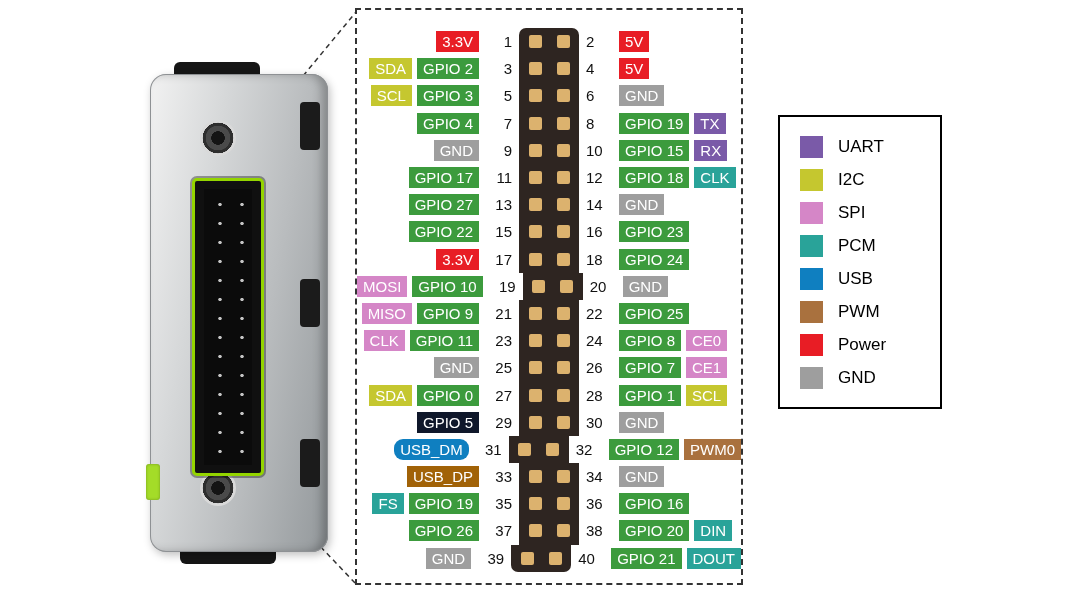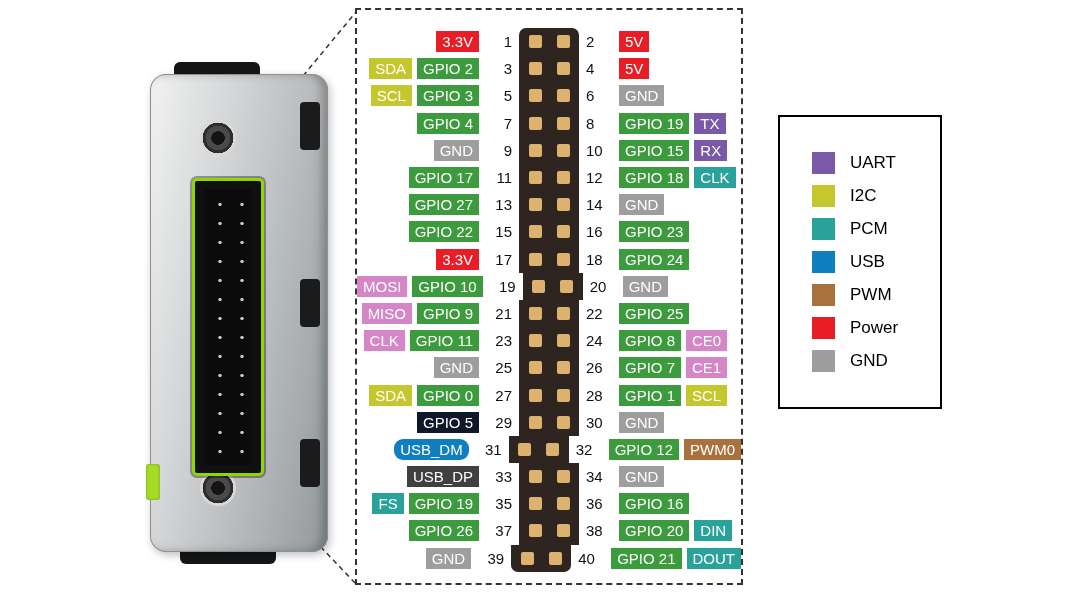--- a/index.html
+++ b/index.html
@@ -60,21 +60,21 @@
   .strip-cell.first{border-radius:7px 7px 0 0;}
   .strip-cell.last{border-radius:0 0 7px 7px;}
   .pad{width:13px;height:13px;background:#dcb26e;border-radius:2px;}
 
   
   .legend{
     position:absolute;left:778px;top:115px;width:164px;height:294px;
     border:2px solid #000;box-sizing:border-box;background:#fff;
     display:flex;flex-direction:column;justify-content:center;padding-left:20px;gap:11px;
   }
-  .legend-item{display:flex;align-items:center;margin-left:12px;}
+  .legend-item{display:flex;align-items:center;}
   .legend-swatch{width:23px;height:22px;flex:none;}
   .legend-label{margin-left:15px;font-size:17px;color:#000;}
 </style>
 </head>
 <body>
 
 <svg id="callout-lines">
   <line x1="240" y1="152" x2="356" y2="12" stroke="#333" stroke-width="1.5" stroke-dasharray="5 4"></line>
   <line x1="240" y1="462" x2="356" y2="584" stroke="#333" stroke-width="1.5" stroke-dasharray="5 4"></line>
 </svg>
@@ -345,21 +345,21 @@
     </div>
     <div class="pin-num right">32</div>
     <div class="labels right">
           <span class="badge" style="background-color: rgb(60, 155, 61);">GPIO 12</span>
           <span class="badge" style="background-color: rgb(169, 113, 62);">PWM0</span>
         </div>
   </div>
 
   <div class="pin-row">
     <div class="labels left">
-          <span class="badge" style="background-color: #404040;">USB_DP</span>
+          <span class="badge" style="background-color: #a16207;">USB_DP</span>
         </div>
     <div class="pin-num left">33</div>
     <div class="strip-cell">
       <div class="pad"></div>
       <div class="pad"></div>
     </div>
     <div class="pin-num right">34</div>
     <div class="labels right">
           <span class="badge" style="background-color: rgb(158, 158, 158);">GND</span>
         </div>
@@ -419,20 +419,24 @@
   <div class="legend-item">
     <div class="legend-swatch" style="background-color: rgb(122, 90, 168);"></div>
     <div class="legend-label">UART</div>
   </div>
 
   <div class="legend-item">
     <div class="legend-swatch" style="background-color: rgb(197, 199, 47);"></div>
     <div class="legend-label">I2C</div>
   </div>
 
+  <div class="legend-item">
+    <div class="legend-swatch" style="background-color: rgb(213, 134, 199);"></div>
+    <div class="legend-label">SPI</div>
+  </div>
 
   <div class="legend-item">
     <div class="legend-swatch" style="background-color: rgb(41, 163, 153);"></div>
     <div class="legend-label">PCM</div>
   </div>
 
   <div class="legend-item">
     <div class="legend-swatch" style="background-color: rgb(15, 127, 192);"></div>
     <div class="legend-label">USB</div>
   </div>

